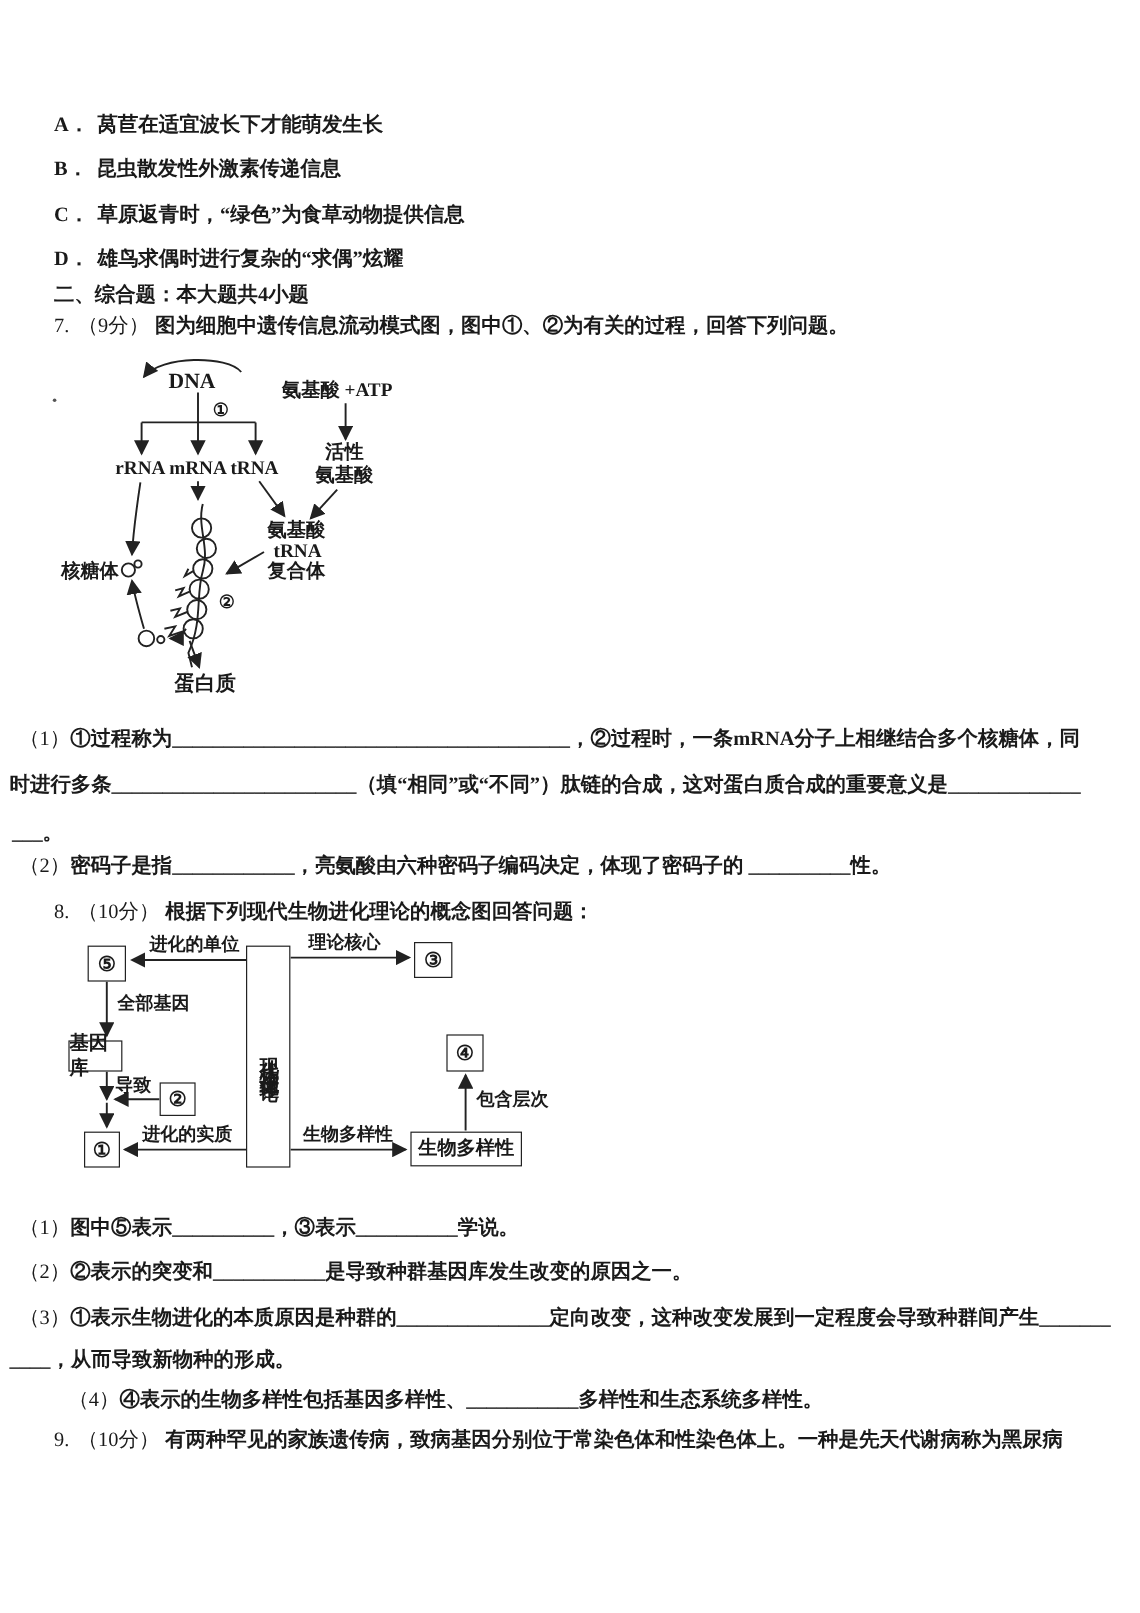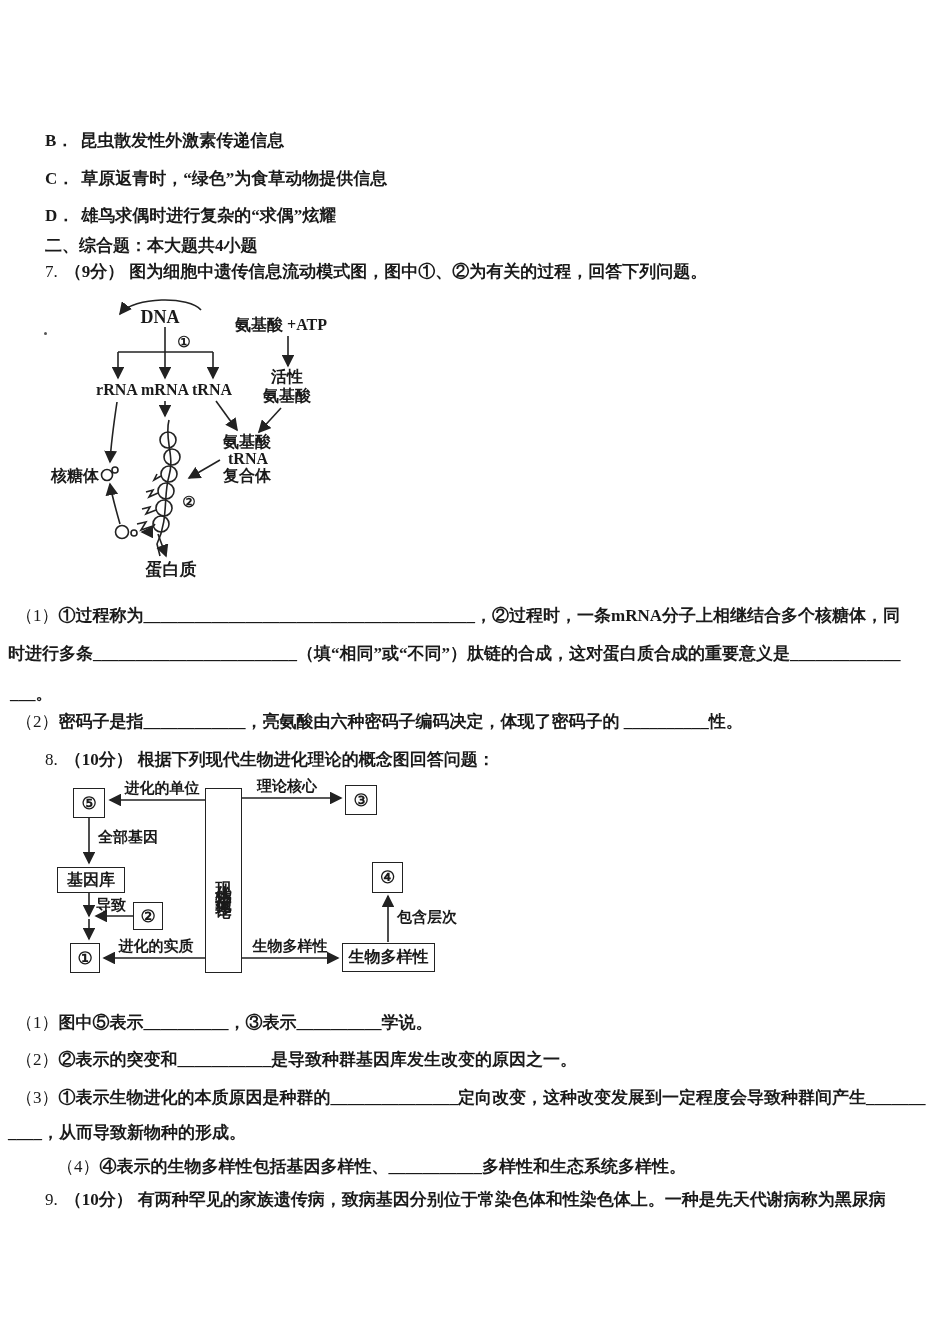--- a/index.html
+++ b/index.html
@@ -5,21 +5,21 @@
   html,body{margin:0;padding:0;}
   body{
     width:950px;height:1344px;background:#ffffff;overflow:hidden;position:relative;
     font-family:"Liberation Serif","DejaVu Serif",serif;color:#1a1a1a;
   }
   .page{position:relative;width:950px;height:1344px;background:#ffffff;}
   .line{position:absolute;white-space:nowrap;font-size:17px;line-height:20px;}
   .pfx{font-weight:normal;}
   .txt{font-weight:bold;}
   .num{font-weight:normal;margin-right:7px;}
-  .score{font-weight:bold;margin-right:5px;}
+  .score{font-weight:normal;margin-right:5px;}
   .optlab{font-weight:bold;margin-right:7px;}
   .bold{font-weight:bold;}
   .diagram{position:absolute;}
   svg text{font-family:"Liberation Serif","DejaVu Serif",serif;fill:#1a1a1a;font-weight:bold;}
   .d2wrap{position:absolute;left:50px;top:778px;width:420px;height:210px;}
   .d2svg{position:absolute;left:0;top:0;}
   .d2box{
     position:absolute;border:1.6px solid #222;background:#fff;
     display:flex;align-items:center;justify-content:center;
     font-size:16px;font-weight:bold;box-sizing:border-box;
@@ -33,20 +33,21 @@
     position:absolute;font-size:15px;font-weight:bold;text-align:center;
     white-space:nowrap;line-height:16px;
   }
   .stray{position:absolute;width:3px;height:3px;background:#555;border-radius:50%;}
 </style>
 </head>
 <body>
 
 <div class="page">
 
+  <div class="line" style="top:94px;left:45px;"><span class="optlab">A．</span><span class="txt">莴苣在适宜波长下才能萌发生长</span></div>
   <div class="line" style="top:131px;left:45px;"><span class="optlab">B．</span><span class="txt">昆虫散发性外激素传递信息</span></div>
   <div class="line" style="top:206px;left:45px;"><span class="optlab">D．</span><span class="txt">雄鸟求偶时进行复杂的“求偶”炫耀</span></div>
   <div class="line" style="top:169px;left:45px;"><span class="optlab">C．</span><span class="txt">草原返青时，“绿色”为食草动物提供信息</span></div>
 
   <div class="line bold" style="top:236px;left:45px;">二、综合题：本大题共4小题</div>
 
   <div class="line" style="top:262px;left:45px;"><span class="num">7.</span><span class="score">（9分）</span><span class="txt">图为细胞中遗传信息流动模式图，图中①、②为有关的过程，回答下列问题。</span></div>
 
   <div class="stray" style="left:44px;top:332px;"></div>
 
@@ -141,21 +142,21 @@
         <path d="M 155 180 L 54 180" marker-end="url(#ah2)"></path>
         <path d="M 192 180 L 288 180" marker-end="url(#ah2)"></path>
         <path d="M 338 164 L 338 118" marker-end="url(#ah2)"></path>
       </g>
     </svg>
     <div class="d2box circlenum" style="left:23px;top:10px;width:32px;height:30px;">⑤</div>
     <div class="d2box circlenum" style="left:295px;top:7px;width:32px;height:30px;">③</div>
     <div class="d2box" style="left:155px;top:10px;width:37px;height:185px;">
         <span class="d2vert">现代生物进化理论</span>
       </div>
-    <div class="d2box" style="left:7px;top:89px;width:68px;height:26px;">基因库</div>
+    <div class="d2box" style="left:7px;top:89px;width:45px;height:26px;">基因库</div>
     <div class="d2box circlenum" style="left:83px;top:124px;width:30px;height:28px;">②</div>
     <div class="d2box circlenum" style="left:20px;top:165px;width:30px;height:30px;">①</div>
     <div class="d2box circlenum" style="left:322px;top:84px;width:31px;height:31px;">④</div>
     <div class="d2box" style="left:292px;top:165px;width:93px;height:29px;">生物多样性</div>
     <div class="d2label" style="left:62px;top:2px;width:100px;">进化的单位</div>
     <div class="d2label" style="left:197px;top:0px;width:80px;">理论核心</div>
     <div class="d2label" style="left:47px;top:51px;width:62px;">全部基因</div>
     <div class="d2label" style="left:41px;top:119px;width:40px;">导致</div>
     <div class="d2label" style="left:66px;top:160px;width:80px;">进化的实质</div>
     <div class="d2label" style="left:200px;top:160px;width:80px;">生物多样性</div>

